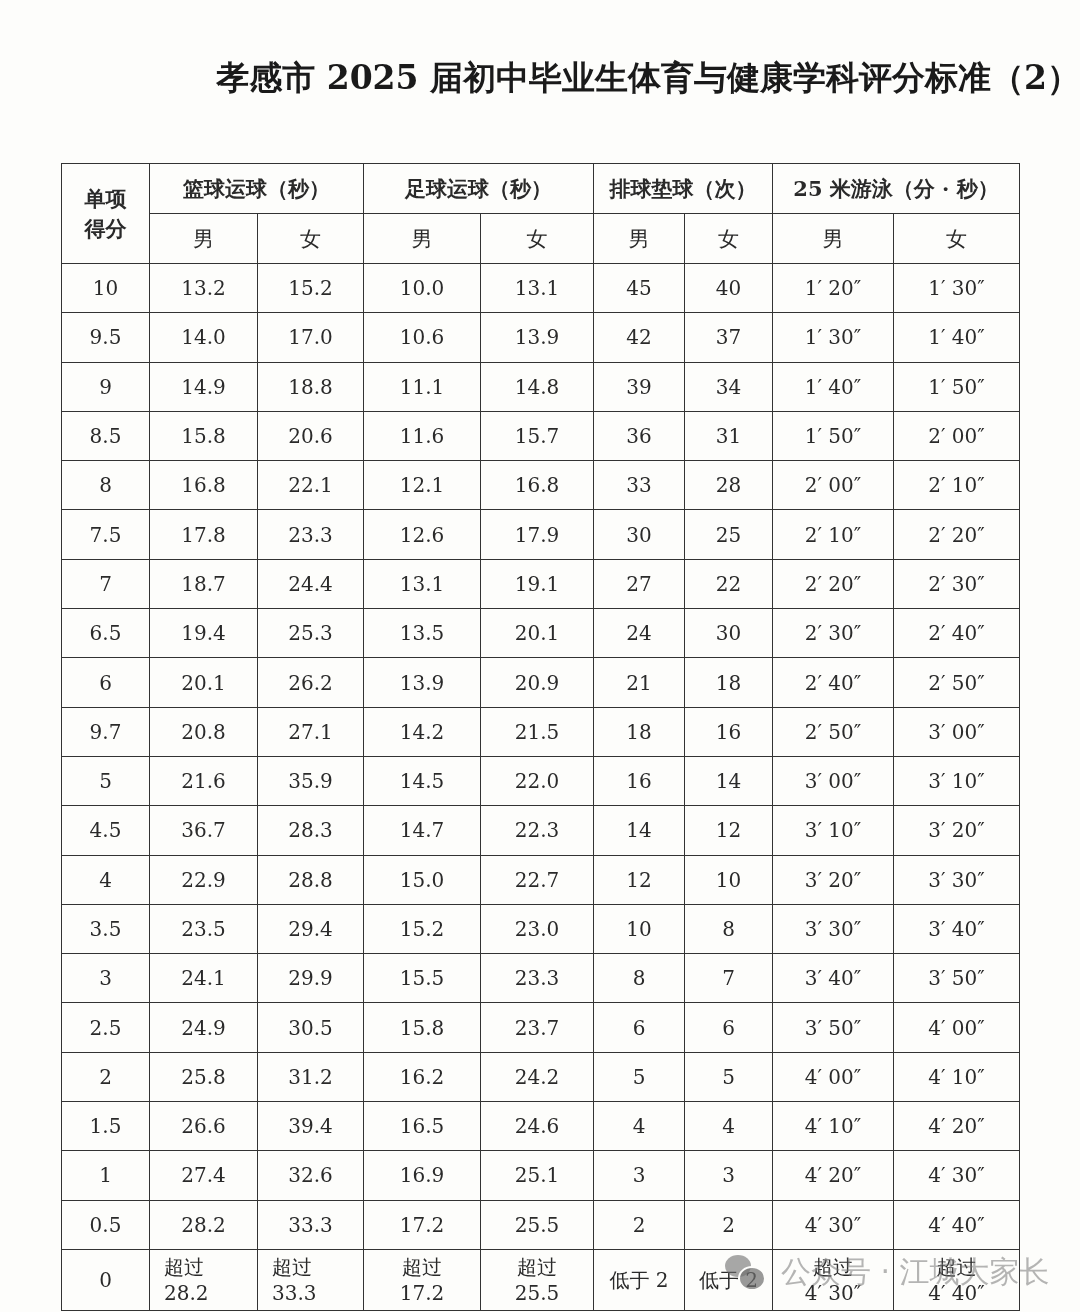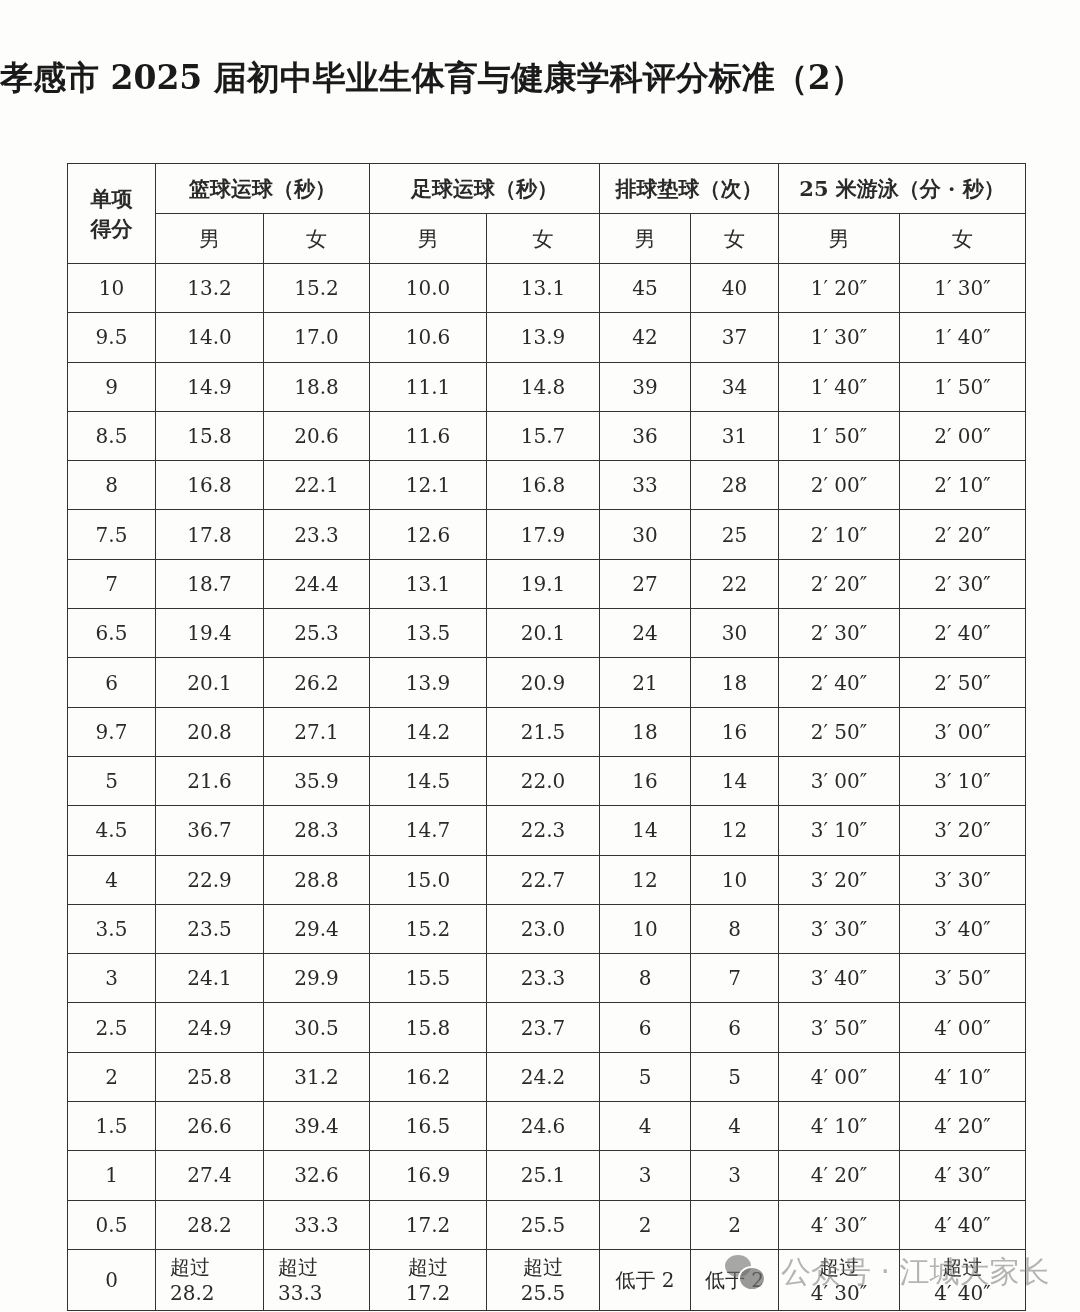--- a/index.html
+++ b/index.html
@@ -5,27 +5,27 @@
   html, body { margin: 0; padding: 0; }
   body {
     width: 1080px; height: 1312px; overflow: hidden;
     background: #fdfdfb;
     font-family: "DejaVu Serif", "Liberation Serif", serif;
     color: #222;
     position: relative;
   }
   .title {
     position: absolute; left: 0; top: 56px; width: 1080px;
-    text-align: left;
+    text-align: right;
     font-family: "DejaVu Serif", serif;
     font-weight: bold; font-size: 33px; letter-spacing: 0px;
     color: #1a1a1a;
   }
   table.grid {
-    position: absolute; left: 67px; top: 163px;
+    position: absolute; left: 61px; top: 163px;
     border-collapse: collapse;
     table-layout: fixed;
     width: 958px;
     padding-left: 16px;
   }
   table.grid td {
     border: 1.5px solid #333;
     text-align: center; vertical-align: middle;
     padding: 0;
     font-family: "DejaVu Serif", serif;

